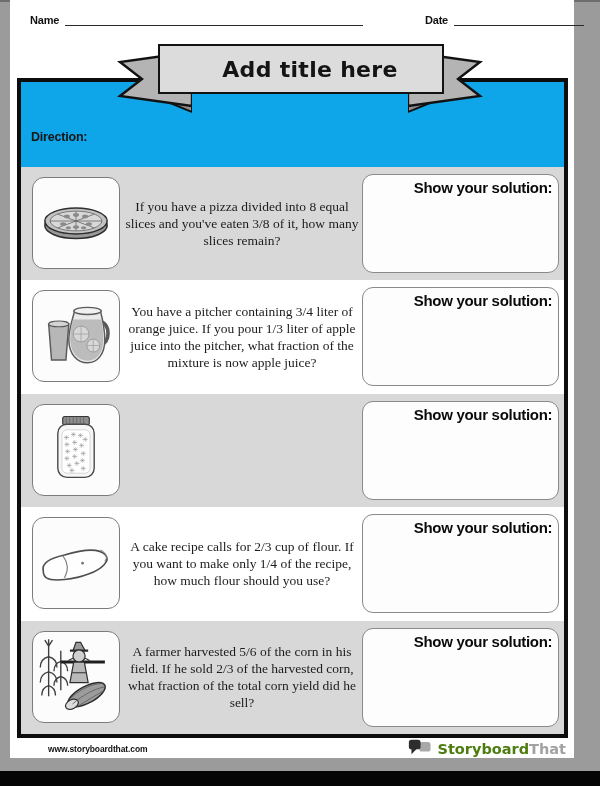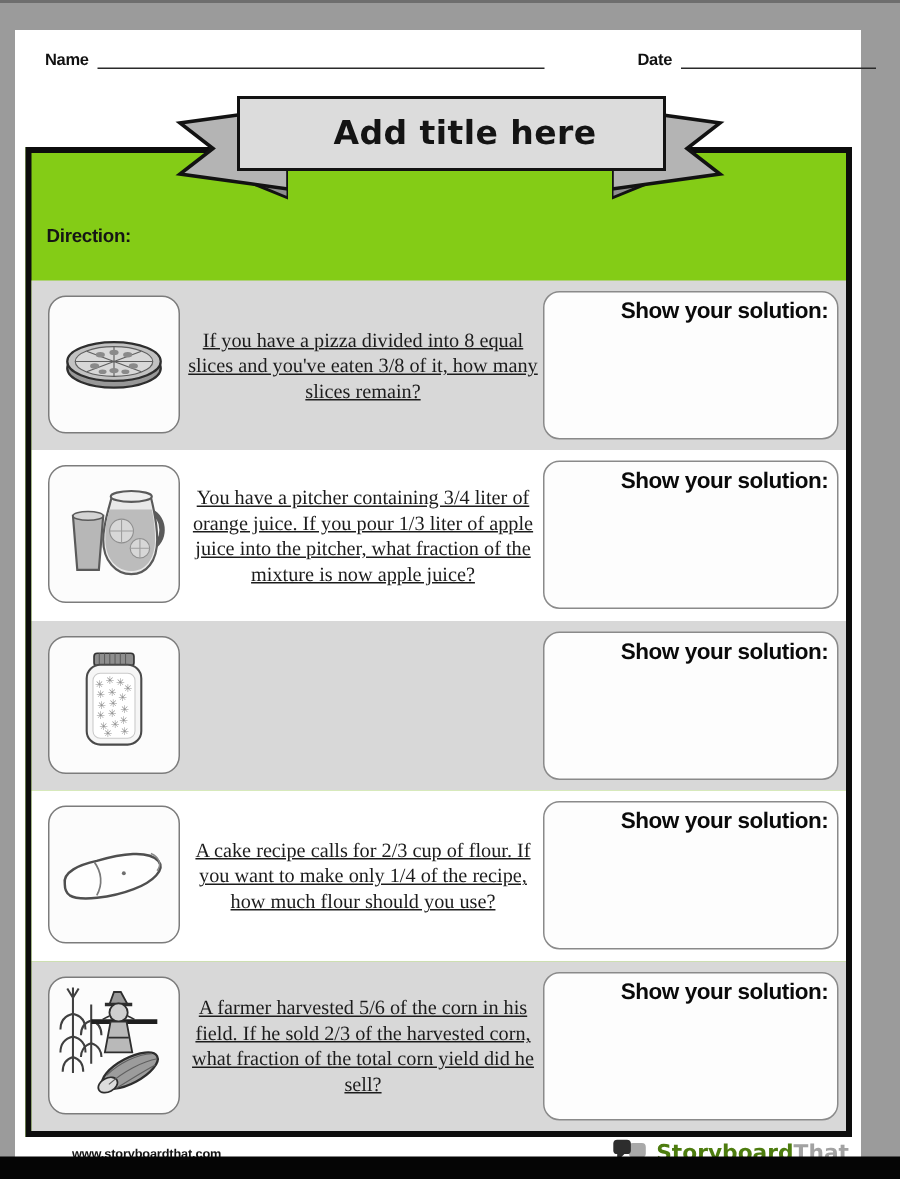--- a/index.html
+++ b/index.html
@@ -2,21 +2,21 @@
 <html><head>
 <meta charset="utf-8">
 <style>
   html,body{margin:0;padding:0;}
   body{
     width:600px;height:786px;position:relative;overflow:hidden;
     background:#9b9b9b;
     font-family:"Liberation Sans",sans-serif;
   }
   .top-dark-line{position:absolute;left:0;top:0;width:600px;height:2px;background:#6e6e6e;}
-  .page{position:absolute;left:10px;top:20px;width:564px;height:758px;background:#ffffff;}
+  .page{position:absolute;left:10px;top:0;width:564px;height:758px;background:#ffffff;}
   .bottom-strip{position:absolute;left:0;top:771px;width:600px;height:15px;background:#050505;}
 
   
   .field{position:absolute;display:flex;align-items:flex-end;}
   .field .flabel{font-size:11px;font-weight:bold;color:#111;letter-spacing:-0.2px;}
   .field .fline{display:inline-block;height:13px;border-bottom:1.6px solid #2a2a2a;margin-left:6px;}
   .name-field{left:20px;top:12px;}
   .name-field .fline{width:298px;}
   .date-field{left:415px;top:12px;}
   .date-field .fline{width:130px;}
@@ -32,41 +32,41 @@
     display:flex;align-items:center;justify-content:center;z-index:6;
   }
   .banner-title{
     font-family:"DejaVu Sans",sans-serif;font-weight:bold;font-size:22px;
     color:#141414;letter-spacing:0.3px;margin-left:18px;
   }
 
   
   .mainbox{
     position:absolute;left:7px;top:78px;width:551px;height:660px;
-    border:4px solid #0d0d0d;box-sizing:border-box;background:#84cc16;z-index:2;
+    border:4px solid #0d0d0d;box-sizing:border-box;background:#0ea5e9;z-index:2;
   }
   .direction{
     position:absolute;left:10px;top:48px;
     font-size:12.5px;font-weight:bold;color:#151515;letter-spacing:-0.2px;
   }
   .rows{position:absolute;left:0;right:0;top:85px;bottom:0;display:flex;flex-direction:column;}
   .row{position:relative;flex:1;}
   .band-gray{background:#d8d8d8;}
   .band-white{background:#ffffff;}
 
   .imgbox{
     position:absolute;left:11px;top:10px;width:88px;height:92px;
     background:#fcfcfc;border:1.6px solid #7c7c7c;border-radius:12px;box-sizing:border-box;
     display:flex;align-items:center;justify-content:center;overflow:hidden;
   }
   .qtext{
     position:absolute;left:100px;top:0;width:242px;height:100%;
     display:flex;align-items:center;justify-content:center;text-align:center;
     font-family:"Liberation Serif","DejaVu Serif",serif;
-    font-size:13.5px;line-height:17px;color:#1c1c1c;text-decoration:underline;
+    font-size:13.5px;line-height:17px;color:#1c1c1c;
   }
   .solution{
     position:absolute;left:341px;top:7px;width:197px;height:99px;
     background:#fdfdfd;border:1.7px solid #8a8a8a;border-radius:11px;box-sizing:border-box;
     text-align:center;
   }
   .sol-head{
     margin-top:4px;font-size:15px;font-weight:bold;color:#0a0a0a;letter-spacing:-0.3px;margin-left:45px;
   }
 

